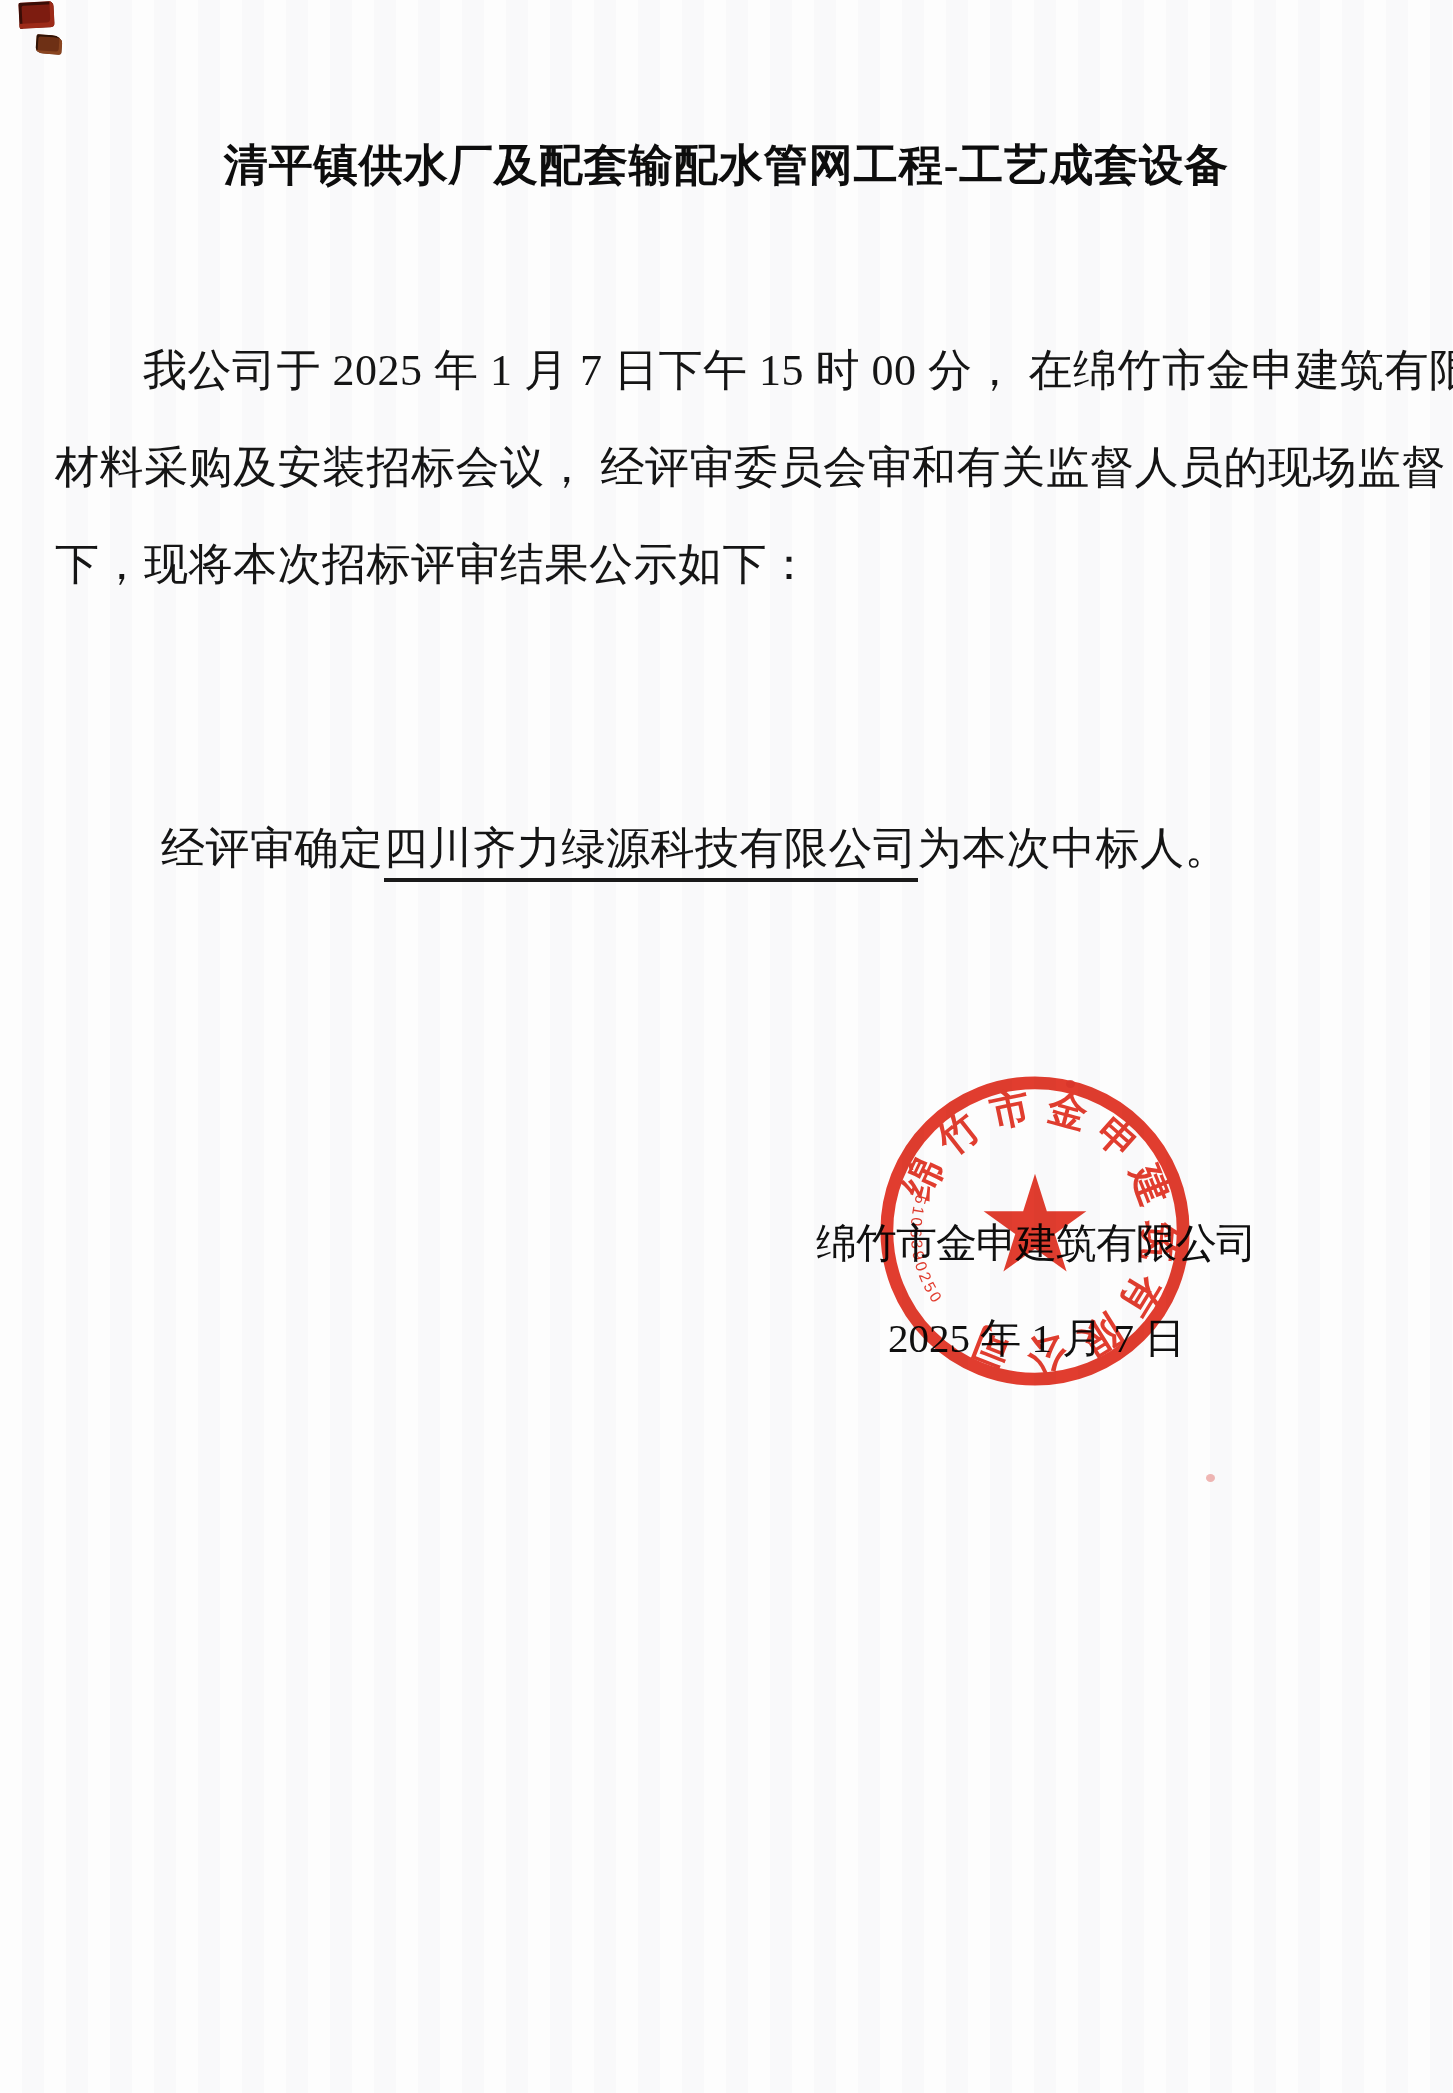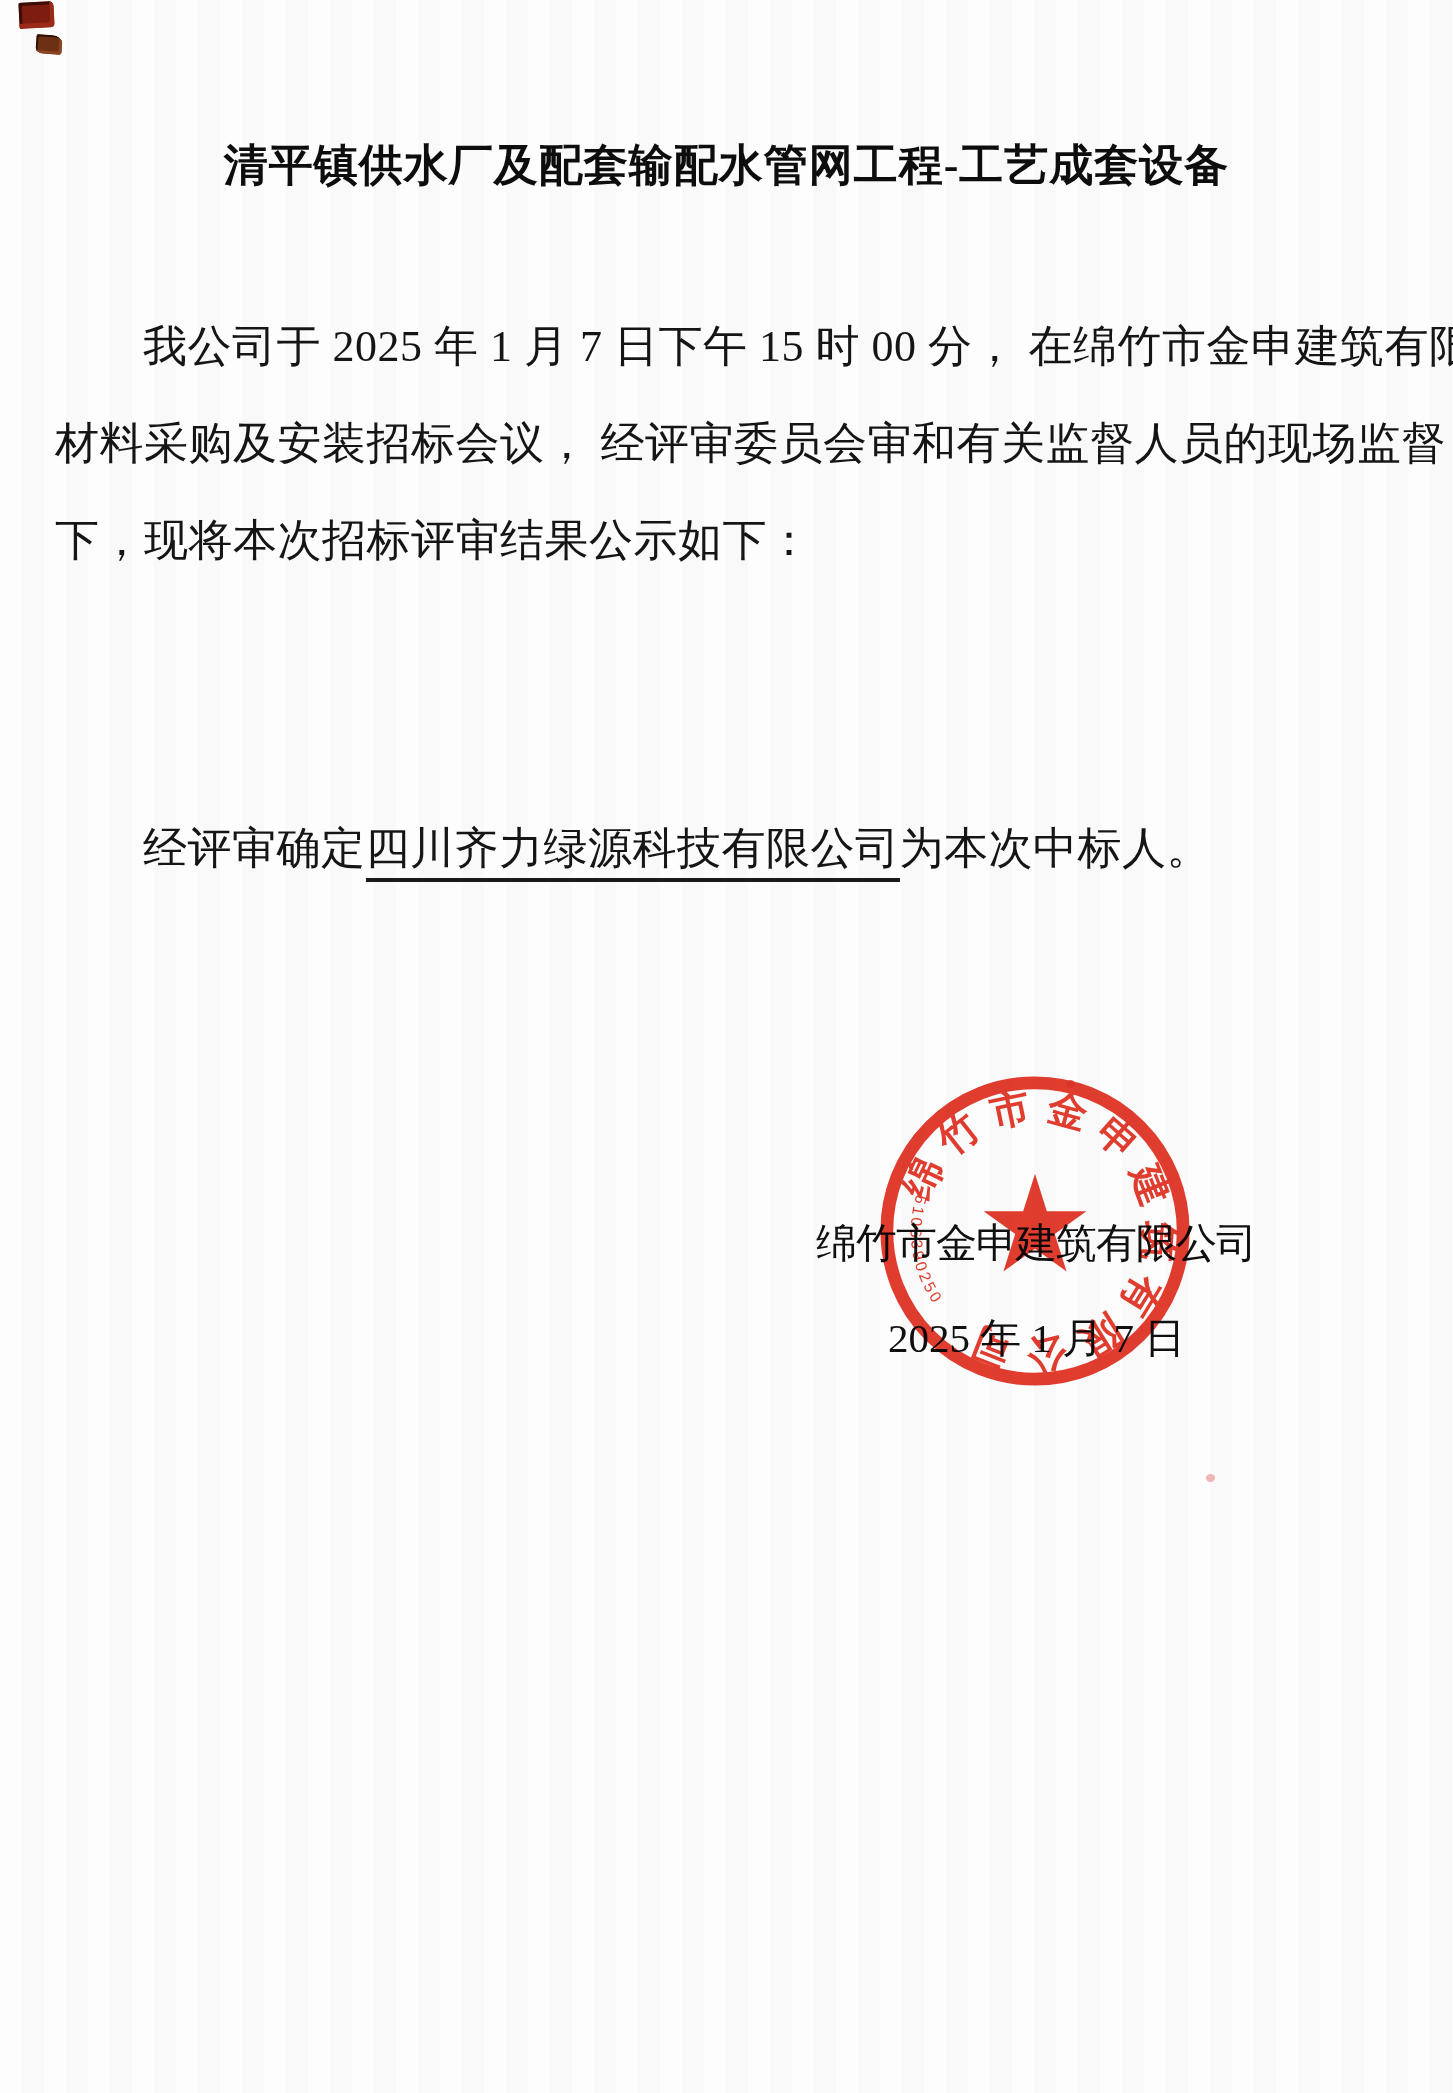--- a/index.html
+++ b/index.html
@@ -27,28 +27,28 @@
     transform:rotate(4deg);
   }
   .title{
     position:absolute;left:0;width:100%;
     text-align:center;font-weight:700;
     font-size:44px;letter-spacing:1px;color:#0d0d0d;
   }
   .title-1{top:136px;}
   .title-2{top:231px;}
   .body-block{
-    position:absolute;left:55px;right:56px;top:298px;
+    position:absolute;left:55px;right:56px;top:322px;
     font-size:44px;line-height:97px;letter-spacing:0.5px;
     color:#151515;
   }
   .body-line{white-space:nowrap;}
   .body-line.indent{text-indent:2em;}
   .result-block{
-    position:absolute;left:55px;right:56px;top:800px;
+    position:absolute;left:73px;right:56px;top:800px;
     font-size:44px;line-height:97px;letter-spacing:0.5px;
     text-indent:2em;color:#151515;white-space:nowrap;
   }
   .winner-underline{
     text-decoration:none;
     border-bottom:4px solid #1a1a1a;
     padding-bottom:5px;
   }
   .sig-company{
     position:absolute;left:816px;top:1216px;

